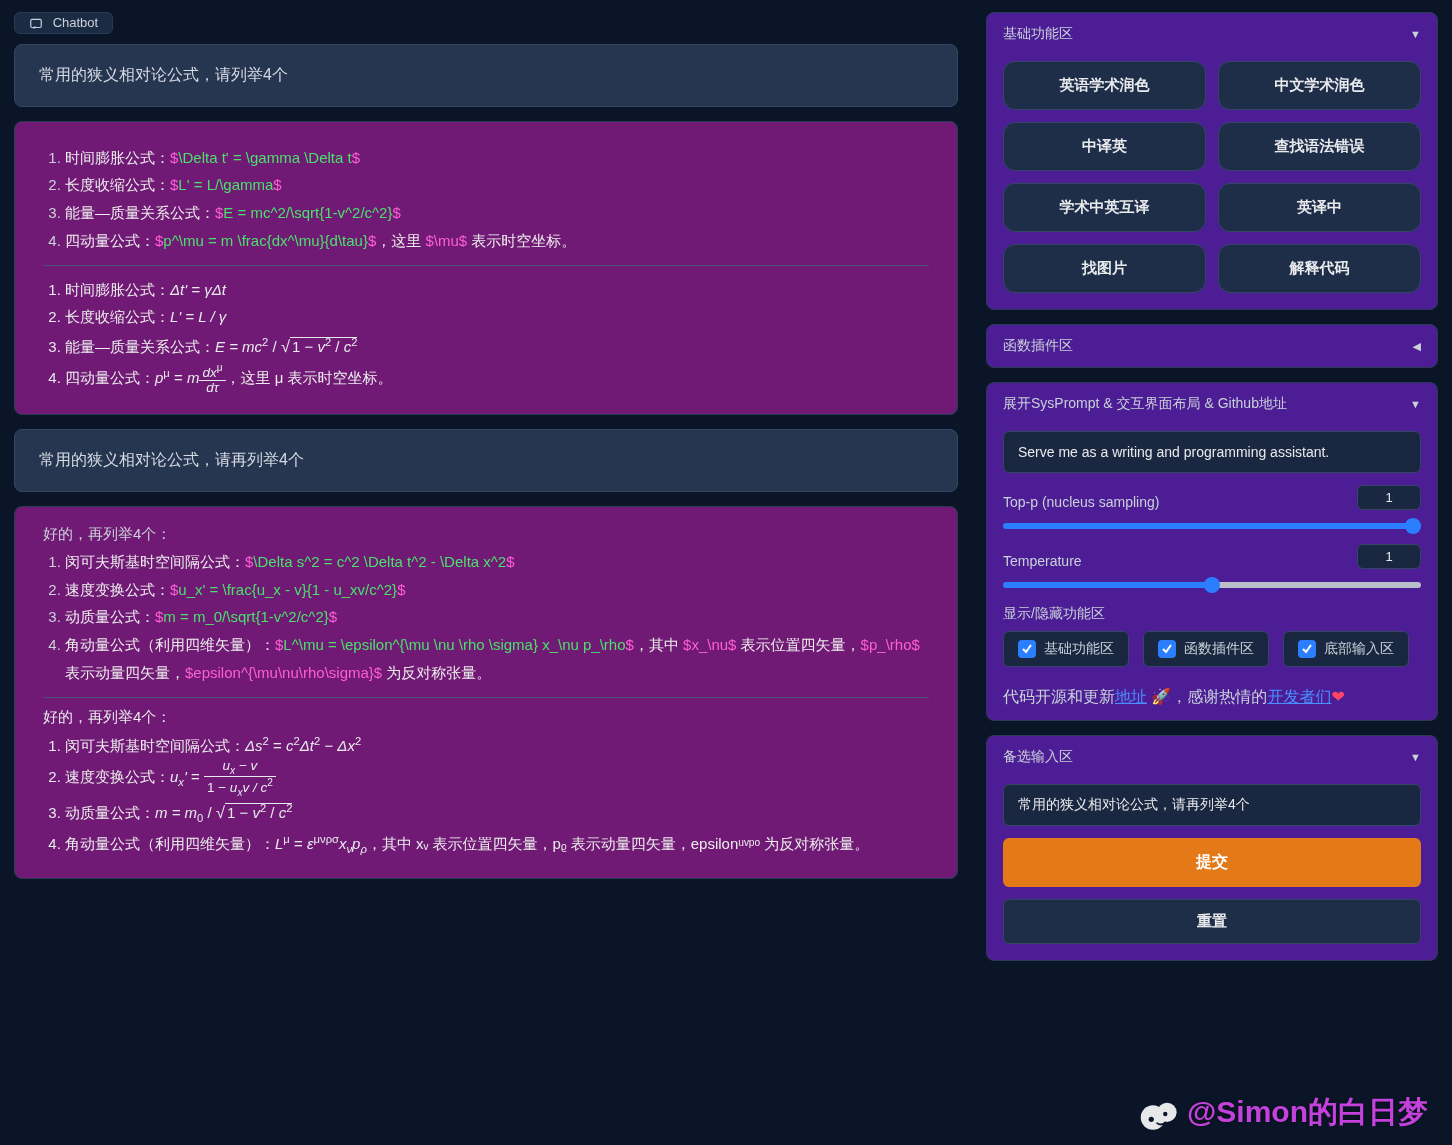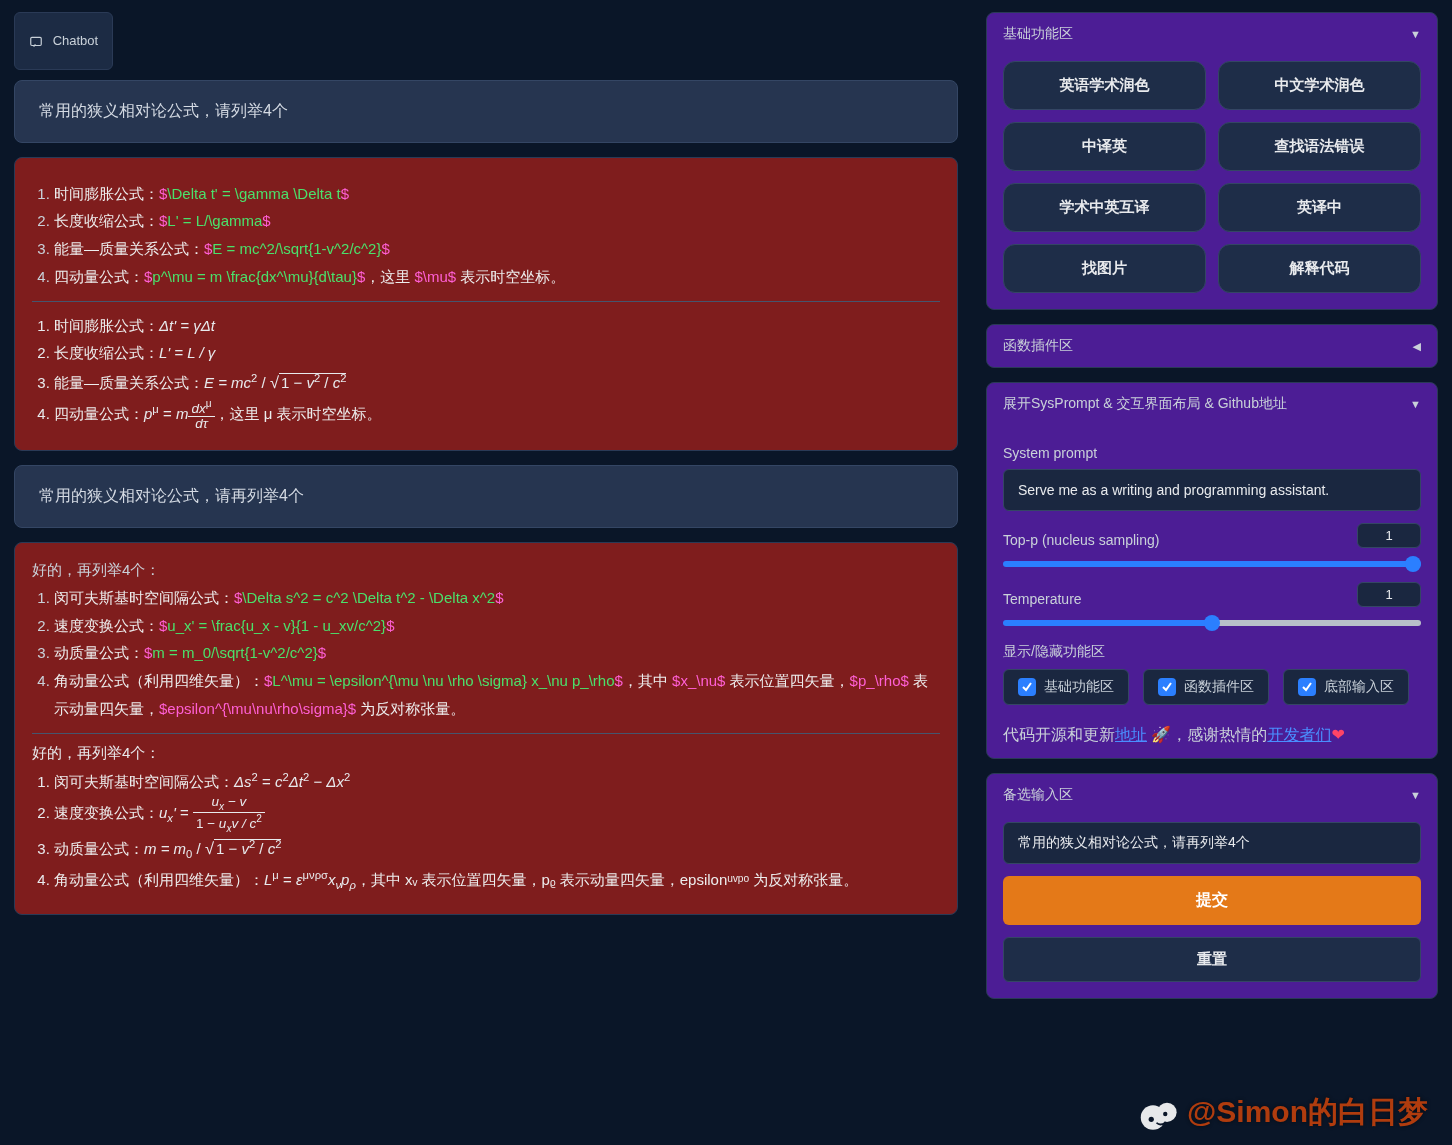--- a/index.html
+++ b/index.html
@@ -9,36 +9,36 @@
   font-family: -apple-system, BlinkMacSystemFont, "Segoe UI", Arial, sans-serif;
   font-size: 14px;
   width: 1452px;
   height: 1145px;
   overflow: hidden;
   display: flex;
 }
 .main-col { flex: 1; padding: 12px 14px; overflow-y: auto; }
 .side-col { width: 480px; padding: 12px 14px; overflow-y: auto; }
 .tab-bar { margin-bottom: 10px; }
-.tab { display: inline-block; background: #1c2b44; border: 1px solid #2a3a56; border-radius: 6px; padding: 20px 14px; color: #c9d1d9; font-size: 13px; }
+.tab { display: inline-block; background: #1c2b44; border: 1px solid #2a3a56; border-radius: 6px; padding: 2px 14px; color: #c9d1d9; font-size: 13px; }
 .tab svg { vertical-align: middle; margin-right: 6px; }
 .msg-user {
   background: #263550;
   border: 1px solid #344664;
   border-radius: 8px;
   padding: 20px 24px;
   margin: 4px 0;
   color: #d4dae3;
   font-size: 16px;
 }
 .msg-assistant {
-  background: #7f1d1d;
+  background: #701a75;
   border: 1px solid #2a3a56;
   border-radius: 8px;
-  padding: 18px 17px;
+  padding: 18px 28px;
   margin: 14px 0;
 }
 .msg-assistant ol { margin-left: 22px; margin-top: 4px; }
 .msg-assistant li { line-height: 1.85; font-size: 15px; }
 .intro { margin-bottom: 4px; font-size: 15px; }
 .cn-label { color: #ededed; }
 .latex-raw { color: #ff5fd4; }
 .latex-raw .gr { color: #4be06b; }
 .divider { border-top: 1px solid #45556e; margin: 10px 0; }
 .formula { color: #e8eaed; }
@@ -151,21 +151,21 @@
   font-size: 15px;
   font-weight: 600;
   cursor: pointer;
   margin-top: 12px;
 }
 .tri { font-size: 11px; }
 .watermark {
   position: fixed;
   right: 24px;
   bottom: 12px;
-  color: #c2410c;
+  color: #d946ef;
   font-size: 30px;
   font-weight: 600;
   opacity: 0.9;
   text-shadow: 0 0 4px rgba(0,0,0,0.6);
   pointer-events: none;
 }
 .wb-icon {
   display:inline-block; width:42px; height:36px; vertical-align:middle; margin-right:6px;
 }
 </style>
@@ -248,21 +248,20 @@
       <span class="tri">◀</span>
     </div>
   </div>
 
   <div class="panel">
     <div class="panel-hdr">
       <span>展开SysPrompt &amp; 交互界面布局 &amp; Github地址</span>
       <span class="tri">▼</span>
     </div>
     <div class="panel-body">
-      <div class="field-label">System prompt</div>
       <input class="text-input" value="Serve me as a writing and programming assistant." style="">
 
       <div class="slider-row">
         <span>Top-p (nucleus sampling)</span>
         <span class="slider-val">1</span>
       </div>
       <input type="range" class="slider slider-blue-full" min="0" max="1" step="0.01" value="1" style="">
 
       <div class="slider-row">
         <span>Temperature</span>

